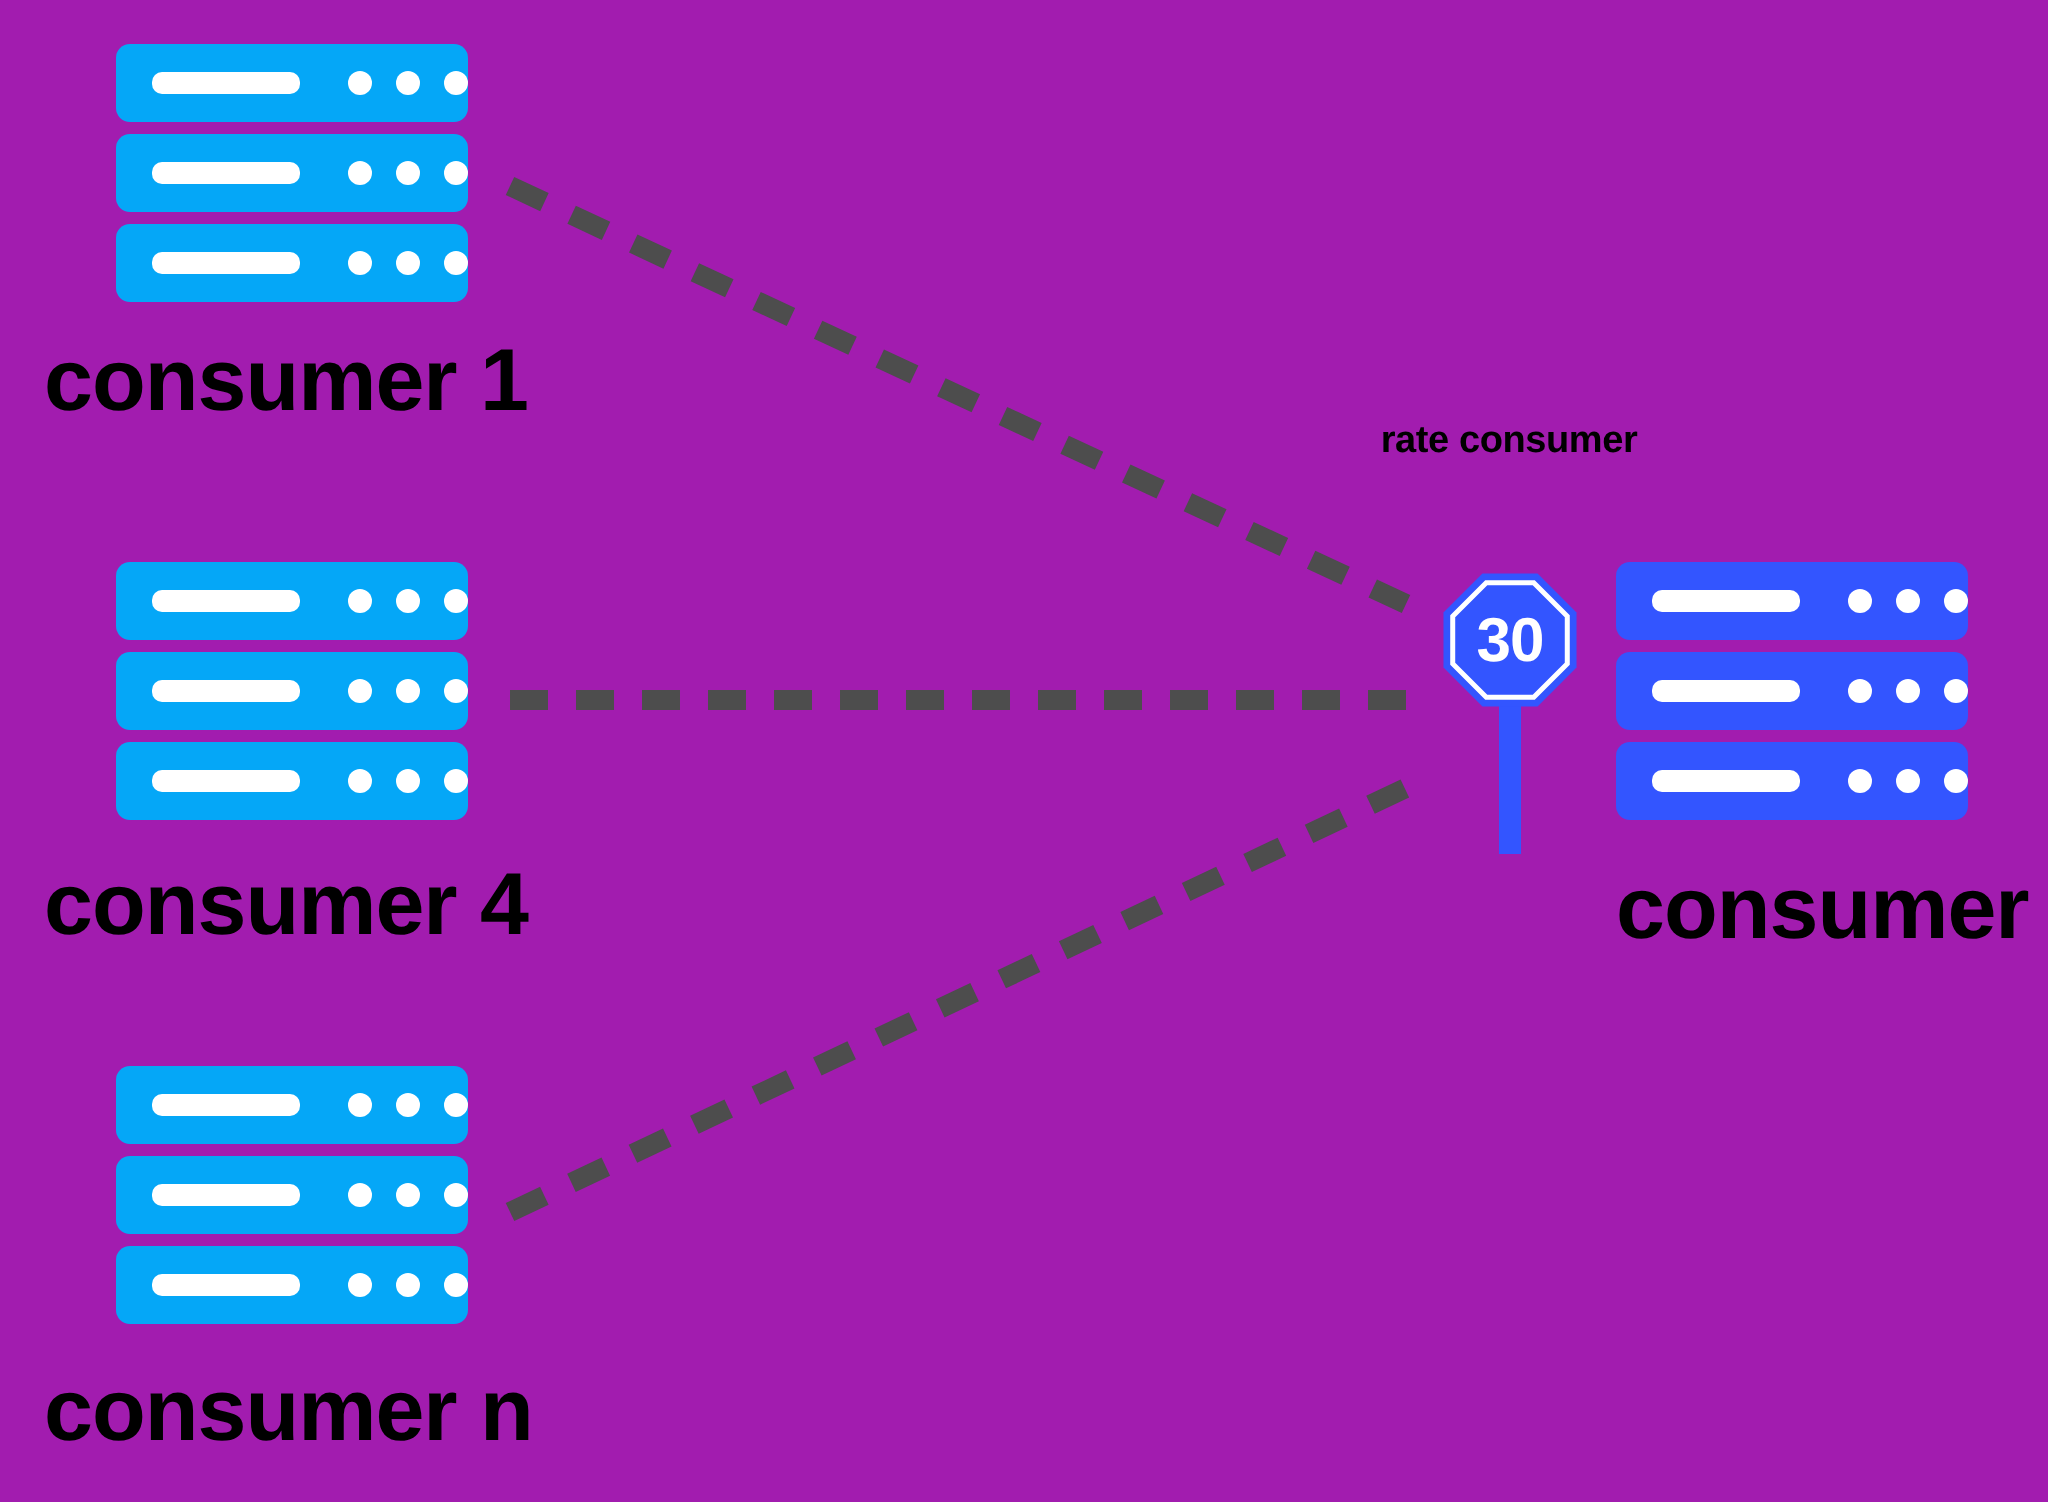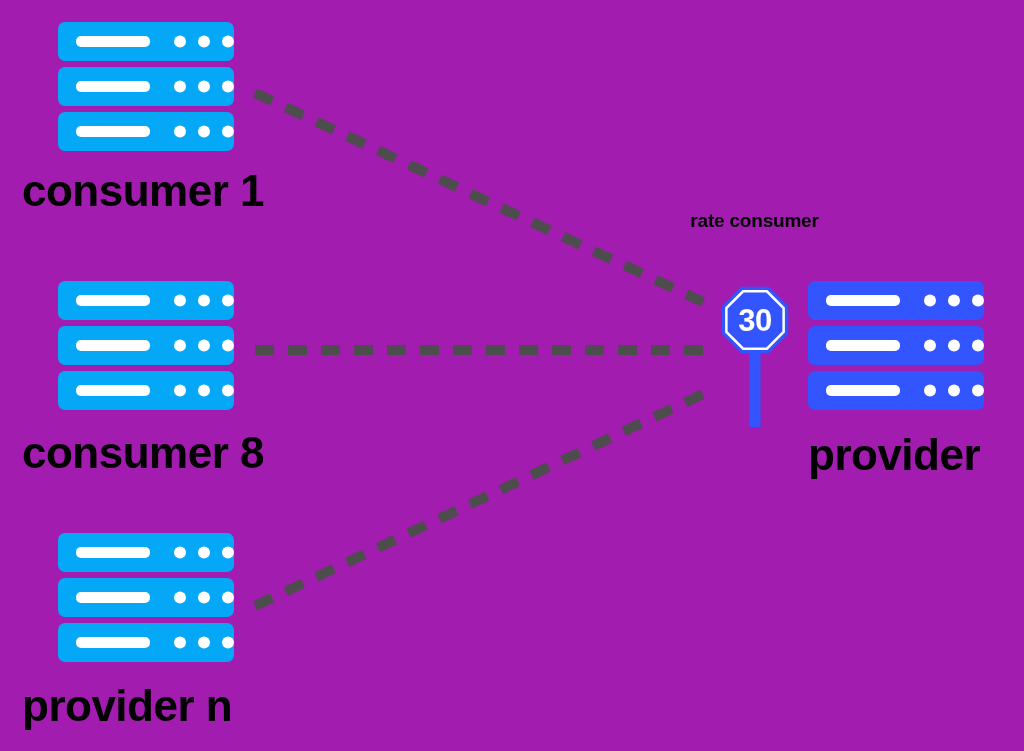--- a/index.html
+++ b/index.html
@@ -99,63 +99,63 @@
         <rect x="18" y="59" width="74" height="11" rx="5" fill="#ffffff"></rect>
         <circle cx="122" cy="64.5" r="6" fill="#ffffff"></circle>
         <circle cx="146" cy="64.5" r="6" fill="#ffffff"></circle>
         <circle cx="170" cy="64.5" r="6" fill="#ffffff"></circle>
         <rect x="0" y="90" width="176" height="39" rx="7" fill="#05A7F7"></rect>
         <rect x="18" y="104" width="74" height="11" rx="5" fill="#ffffff"></rect>
         <circle cx="122" cy="109.5" r="6" fill="#ffffff"></circle>
         <circle cx="146" cy="109.5" r="6" fill="#ffffff"></circle>
         <circle cx="170" cy="109.5" r="6" fill="#ffffff"></circle>
       </svg>
-    <div class="node-label" style="left: 22px; top: 428px; font-size: 44px; color: rgb(0, 0, 0);">consumer 8</div>
+    <div class="node-label" style="left: 22px; top: 428px; font-size: 44px; color: rgb(0, 0, 0);">consumer 4</div>
   </div>
 
   <div class="node" id="node-consumer-n" style="left: 0px; top: 0px;">
     <svg class="stack" width="176" height="130" viewBox="0 0 176 130" style="left: 58px; top: 533px;">
         <rect x="0" y="0" width="176" height="39" rx="7" fill="#05A7F7"></rect>
         <rect x="18" y="14" width="74" height="11" rx="5" fill="#ffffff"></rect>
         <circle cx="122" cy="19.5" r="6" fill="#ffffff"></circle>
         <circle cx="146" cy="19.5" r="6" fill="#ffffff"></circle>
         <circle cx="170" cy="19.5" r="6" fill="#ffffff"></circle>
         <rect x="0" y="45" width="176" height="39" rx="7" fill="#05A7F7"></rect>
         <rect x="18" y="59" width="74" height="11" rx="5" fill="#ffffff"></rect>
         <circle cx="122" cy="64.5" r="6" fill="#ffffff"></circle>
         <circle cx="146" cy="64.5" r="6" fill="#ffffff"></circle>
         <circle cx="170" cy="64.5" r="6" fill="#ffffff"></circle>
         <rect x="0" y="90" width="176" height="39" rx="7" fill="#05A7F7"></rect>
         <rect x="18" y="104" width="74" height="11" rx="5" fill="#ffffff"></rect>
         <circle cx="122" cy="109.5" r="6" fill="#ffffff"></circle>
         <circle cx="146" cy="109.5" r="6" fill="#ffffff"></circle>
         <circle cx="170" cy="109.5" r="6" fill="#ffffff"></circle>
       </svg>
-    <div class="node-label" style="left: 22px; top: 681px; font-size: 44px; color: rgb(0, 0, 0);">provider n</div>
+    <div class="node-label" style="left: 22px; top: 681px; font-size: 44px; color: rgb(0, 0, 0);">consumer n</div>
   </div>
 
   <div class="node" id="node-provider" style="left: 0px; top: 0px;">
     <svg class="stack" width="176" height="130" viewBox="0 0 176 130" style="left: 808px; top: 281px;">
         <rect x="0" y="0" width="176" height="39" rx="7" fill="#3355FF"></rect>
         <rect x="18" y="14" width="74" height="11" rx="5" fill="#ffffff"></rect>
         <circle cx="122" cy="19.5" r="6" fill="#ffffff"></circle>
         <circle cx="146" cy="19.5" r="6" fill="#ffffff"></circle>
         <circle cx="170" cy="19.5" r="6" fill="#ffffff"></circle>
         <rect x="0" y="45" width="176" height="39" rx="7" fill="#3355FF"></rect>
         <rect x="18" y="59" width="74" height="11" rx="5" fill="#ffffff"></rect>
         <circle cx="122" cy="64.5" r="6" fill="#ffffff"></circle>
         <circle cx="146" cy="64.5" r="6" fill="#ffffff"></circle>
         <circle cx="170" cy="64.5" r="6" fill="#ffffff"></circle>
         <rect x="0" y="90" width="176" height="39" rx="7" fill="#3355FF"></rect>
         <rect x="18" y="104" width="74" height="11" rx="5" fill="#ffffff"></rect>
         <circle cx="122" cy="109.5" r="6" fill="#ffffff"></circle>
         <circle cx="146" cy="109.5" r="6" fill="#ffffff"></circle>
         <circle cx="170" cy="109.5" r="6" fill="#ffffff"></circle>
       </svg>
-    <div class="node-label" style="left: 808px; top: 430px; font-size: 44px; color: rgb(0, 0, 0);">provider</div>
+    <div class="node-label" style="left: 808px; top: 430px; font-size: 44px; color: rgb(0, 0, 0);">consumer</div>
   </div>
 
   <div class="limiter-caption" style="left: 672px; top: 208px; width: 165px;">
     <span>rate consumer</span>
   </div>
   <svg class="sign" id="sign" width="74" height="146" viewBox="0 0 74 146" style="left: 718px; top: 283px;">
       <rect x="31.5" y="37" width="11" height="107" fill="#3355FF"></rect>
       <polygon points="70.26,50.78 50.78,70.26 23.22,70.26 3.74,50.78 3.74,23.22 23.22,3.74 50.78,3.74 70.26,23.22" fill="#3355FF"></polygon>
       <polygon points="65.64,48.86 48.86,65.64 25.14,65.64 8.36,48.86 8.36,25.14 25.14,8.36 48.86,8.36 65.64,25.14" fill="none" stroke="#ffffff" stroke-width="2.5" stroke-linejoin="miter"></polygon>
       <text x="37" y="37" text-anchor="middle" dominant-baseline="central" fill="#ffffff" font-family="&quot;Liberation Sans&quot;, sans-serif" font-size="31" font-weight="bold" letter-spacing="-0.5">30</text>

